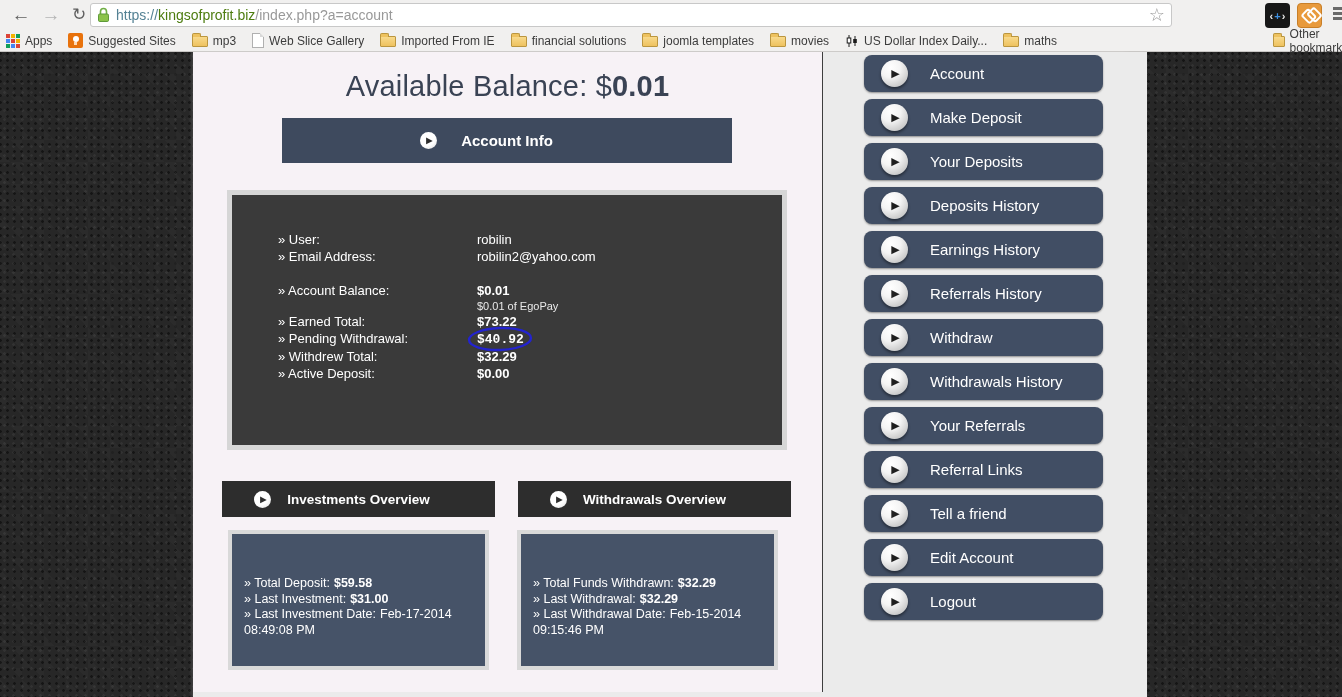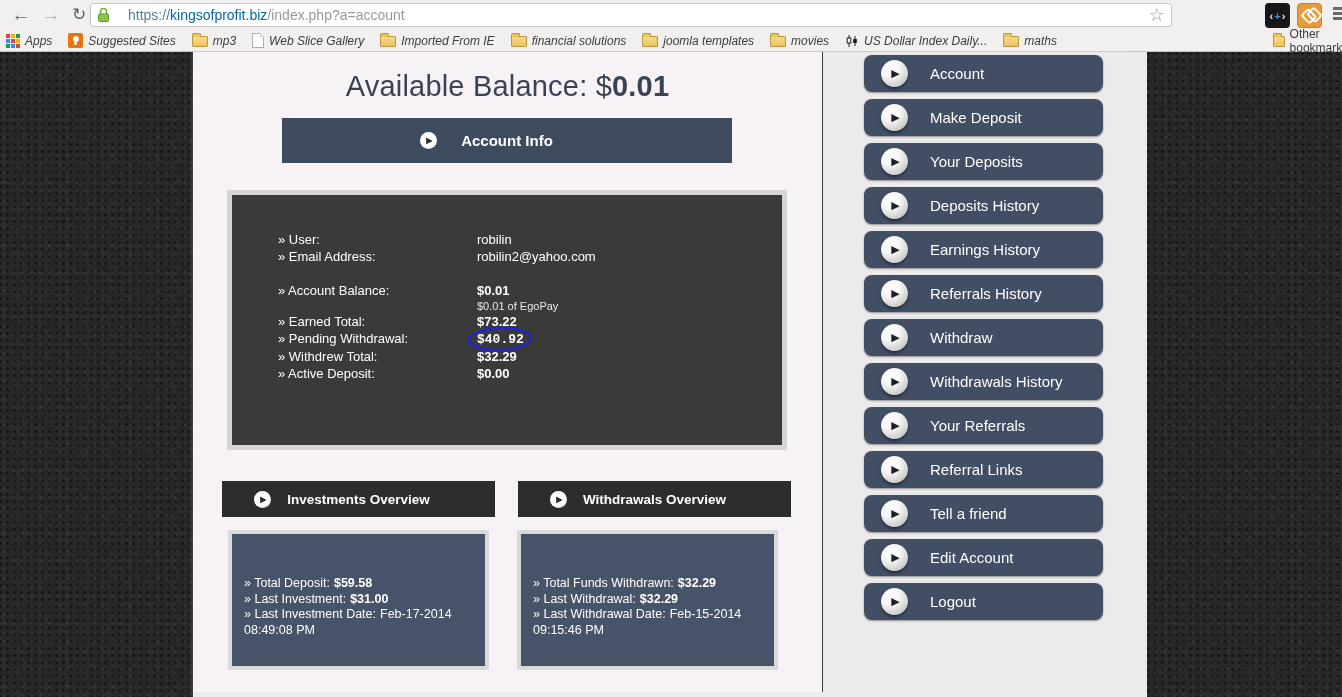--- a/index.html
+++ b/index.html
@@ -12,22 +12,22 @@
   .nav-btn { position:absolute; top:2px; width:26px; height:26px; text-align:center;
     font-size:19px; line-height:26px; color:#5f5f5f; cursor:pointer; }
   .nav-btn.disabled { color:#b4b4b4; }
   .btn-back { left:8px; }
   .btn-fwd  { left:38px; }
   .btn-reload { left:66px; font-size:17px; }
 
   .urlbar { position:absolute; left:90px; top:3px; width:1082px; height:24px; background:#ffffff;
     border:1px solid #c8c8c8; border-radius:3px; display:flex; align-items:center; padding:0 6px; }
   .url-text { font-size:14px; margin-left:6px; white-space:nowrap; }
-  .url-scheme { color:#548294;margin-left:12px; }
-  .url-domain { color:#0369a1; }
+  .url-scheme { color:#548294; }
+  .url-domain { color:#4d7c0f; }
   .url-path { color:#999999; }
   .urlbar-right { margin-left:auto; display:flex; align-items:center; gap:9px; }
 
   .bulb-icon { width:12px; height:16px; position:relative; }
   .bulb-icon .globe { width:11px; height:11px; border-radius:50%; background:#a2a2a2; }
   .bulb-icon .base { width:5px; height:4px; background:#a2a2a2; margin:0 auto; border-radius:0 0 2px 2px; }
   .star-icon { font-size:18px; color:#9a9a9a; line-height:18px; cursor:pointer; }
 
   .ext-icon { position:absolute; top:3px; width:25px; height:25px; border-radius:4px;
     display:flex; align-items:center; justify-content:center; cursor:pointer; }
@@ -37,21 +37,21 @@
   .chain { width:13px; height:13px; position:relative; transform:rotate(-45deg); }
   .chain::before, .chain::after { content:""; position:absolute; width:7px; height:9px;
     border:2px solid #ffffff; border-radius:3px; }
   .chain::before { left:0; top:0; } .chain::after { left:5px; top:3px; }
   .menu-icon { position:absolute; left:1333px; top:7px; width:18px; cursor:pointer; }
   .menu-icon div { width:18px; height:2.5px; background:#6a6a6a; margin-bottom:2.5px; }
 
   .bookmarks { position:absolute; left:0; top:30px; width:1342px; height:22px; background:#f1f0ef;
     border-bottom:1px solid #c9c7c5; display:flex; align-items:center; padding-left:6px; }
   .bm-item { display:flex; align-items:center; gap:5px; margin-right:16px; font-size:12px;
-    color:#3c3c3c; white-space:nowrap; cursor:pointer;font-style:italic; }
+    color:#3c3c3c; white-space:nowrap; cursor:pointer; }
   .apps-grid { display:grid; grid-template-columns:repeat(3,4px); grid-gap:1px; }
   .apps-grid span { width:4px; height:4px; display:block; }
   .folder-icon { width:16px; height:11px; background:linear-gradient(#f8d98b,#eec25f);
     border:1px solid #bb963f; border-radius:1px; position:relative; margin-top:2px; }
   .folder-icon::before { content:""; position:absolute; left:-1px; top:-4px; width:7px; height:3px;
     background:#eec25f; border:1px solid #bb963f; border-bottom:none; border-radius:2px 2px 0 0; }
   .bulb-sq { width:15px; height:15px; background:#e8720c; border-radius:2px; position:relative; }
   .bulb-sq::before { content:""; position:absolute; left:4.5px; top:2.5px; width:6px; height:6px;
     border-radius:50%; background:#ffffff; }
   .bulb-sq::after { content:""; position:absolute; left:6px; top:9px; width:3px; height:3px; background:#ffd9b3; }

